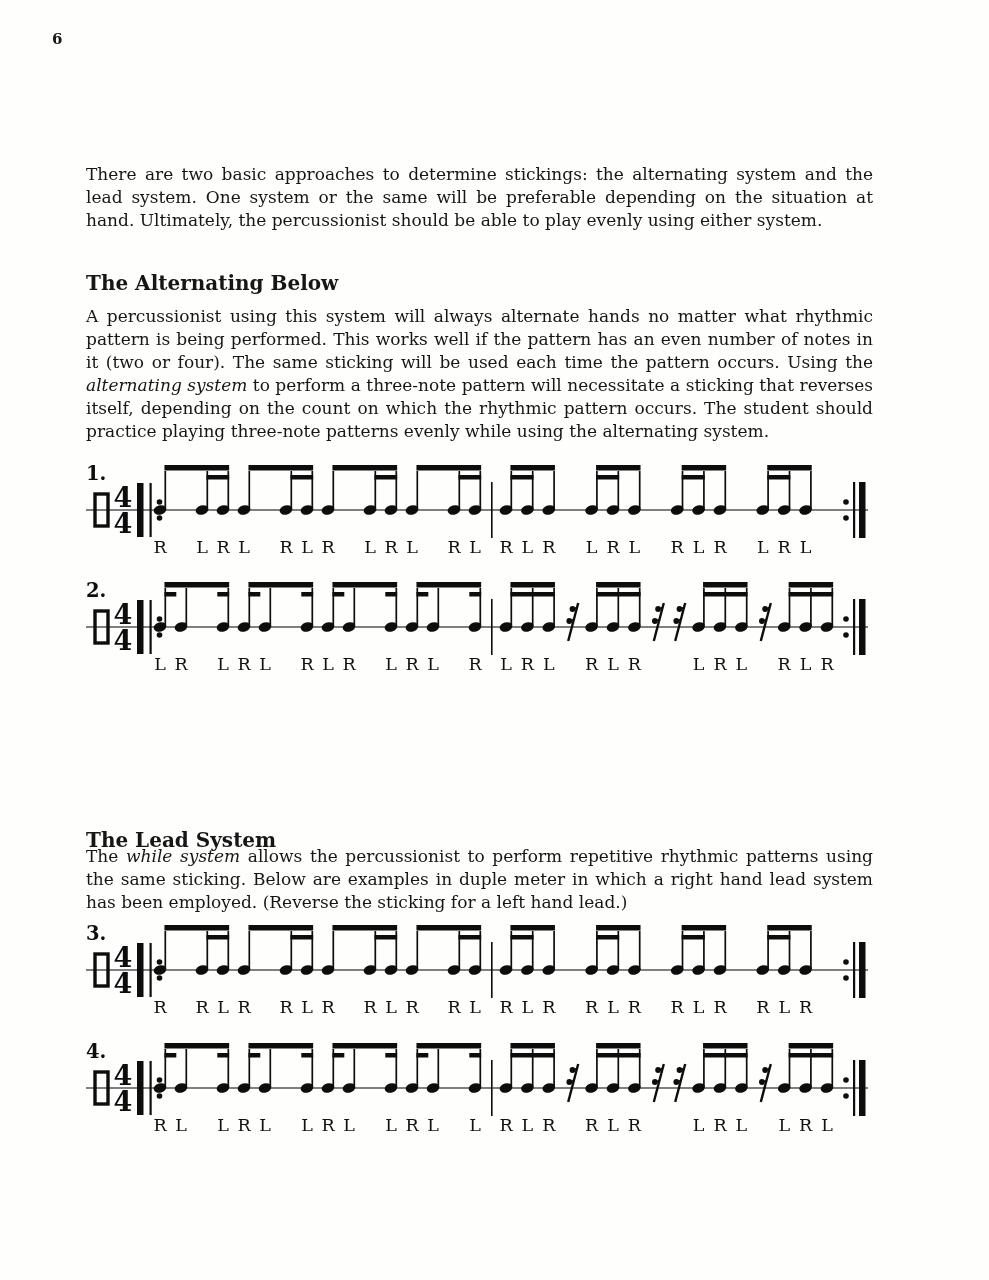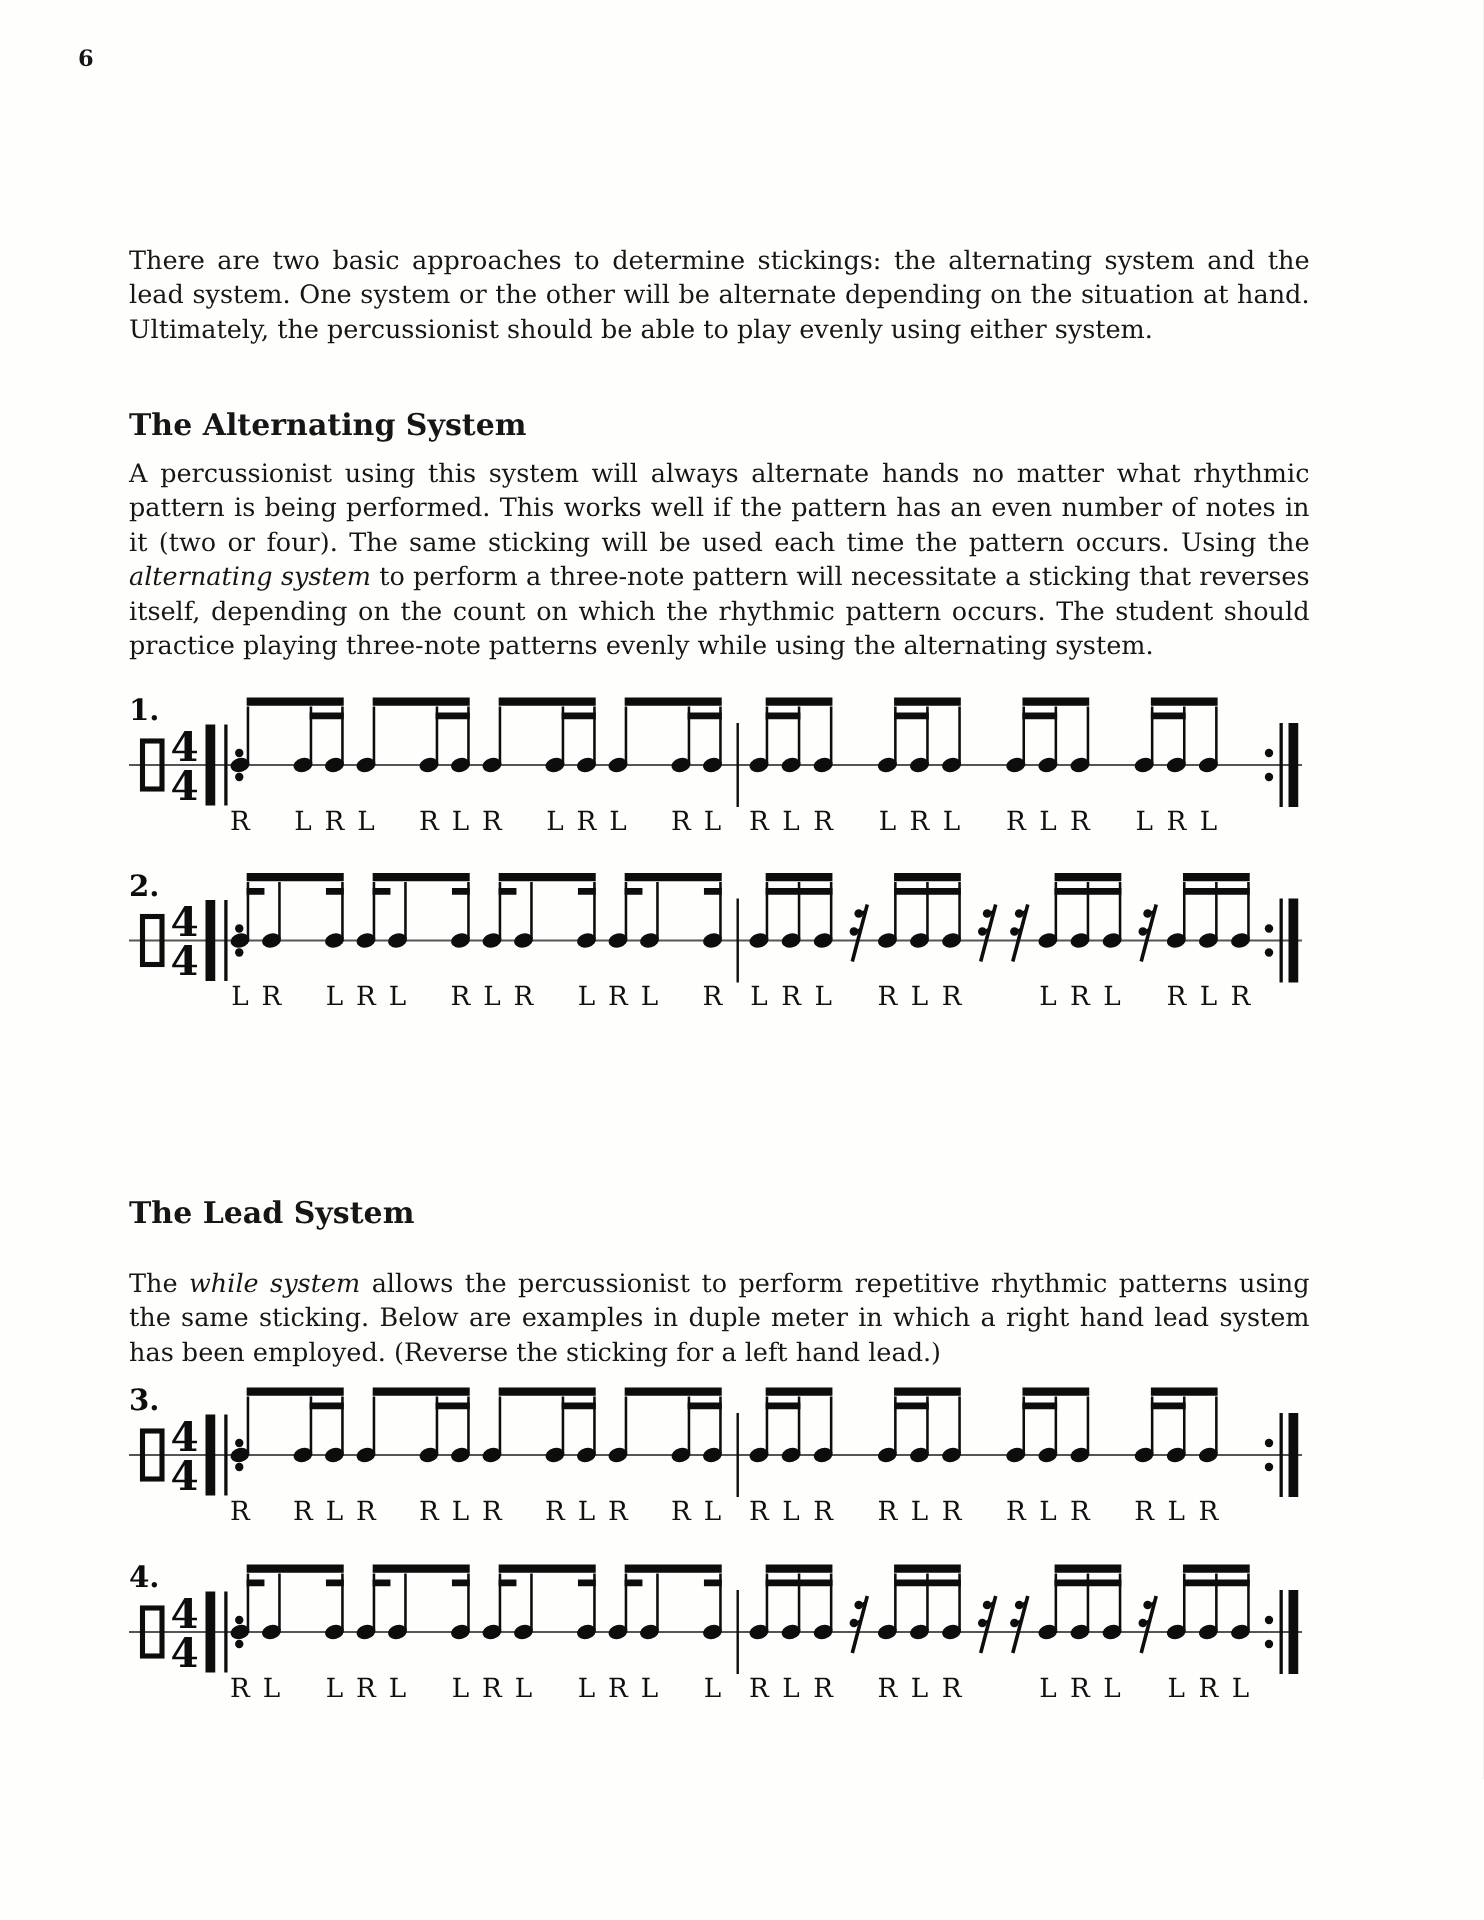--- a/index.html
+++ b/index.html
@@ -19,21 +19,21 @@
   .doc-title{
     position:absolute;left:86px;top:72px;width:787px;
     text-align:center;font-style:italic;font-size:38px;
     letter-spacing:1px;
   }
   .heading{
     position:absolute;left:86px;
     font-size:20px;font-weight:bold;
   }
   #heading-1{top:254px;}
-  #heading-2{top:779px;}
+  #heading-2{top:811px;}
   .para{
     position:absolute;left:86px;width:787px;
     font-size:17px;line-height:23px;
     text-align:justify;
   }
   #intro-para{top:146px;}
   #body-1{top:288px;}
   #body-2{top:828px;}
   .example-svg{position:absolute;left:0;}
   #example-0{top:450px;}
@@ -42,23 +42,23 @@
   #example-3{top:1028px;}
 </style>
 </head>
 <body>
 
 <div id="page">
 
   <div class="pagenum">6</div>
 
 
-  <p class="para" id="intro-para"><span>There are two basic approaches to determine stickings: the alternating system and the lead system. One system or the other will be alternate depending on the situation at hand. Ultimately, the percussionist should be able to play evenly using either system.</span></p>
-
-  <h2 class="heading" id="heading-1">The Alternating System</h2>
+  <p class="para" id="intro-para"><span>There are two basic approaches to determine stickings: the alternating system and the lead system. One system or the same will be preferable depending on the situation at hand. Ultimately, the percussionist should be able to play evenly using either system.</span></p>
+
+  <h2 class="heading" id="heading-1">The Alternating Below</h2>
 
   <p class="para" id="body-1"><span>A percussionist using this system will always alternate hands no matter what rhythmic pattern is being performed. This works well if the pattern has an even number of notes in it (two or four). The same sticking will be used each time the pattern occurs. Using the </span><i>alternating system</i><span> to perform a three-note pattern will necessitate a sticking that reverses itself, depending on the count on which the rhythmic pattern occurs. The student should practice playing three-note patterns evenly while using the alternating system.</span></p>
 
   <svg class="example-svg" id="example-0" width="989" height="120">
       <line x1="86" y1="60" x2="868" y2="60" stroke="#555" stroke-width="1.3"></line>
       <text x="86" y="30" font-size="19.5" font-weight="bold" font-family="&quot;DejaVu Serif&quot;,&quot;Liberation Serif&quot;,serif" fill="#0d0d0d">1.</text>
       <rect x="95" y="44" width="13" height="32" fill="none" stroke="#0d0d0d" stroke-width="3.4"></rect>
       <text x="123" y="57" text-anchor="middle" font-size="27" font-weight="bold" font-family="&quot;DejaVu Serif&quot;,&quot;Liberation Serif&quot;,serif" fill="#0d0d0d">4</text>
       <text x="123" y="83" text-anchor="middle" font-size="27" font-weight="bold" font-family="&quot;DejaVu Serif&quot;,&quot;Liberation Serif&quot;,serif" fill="#0d0d0d">4</text>
       <rect x="137" y="33" width="6.5" height="54" fill="#0d0d0d"></rect>

